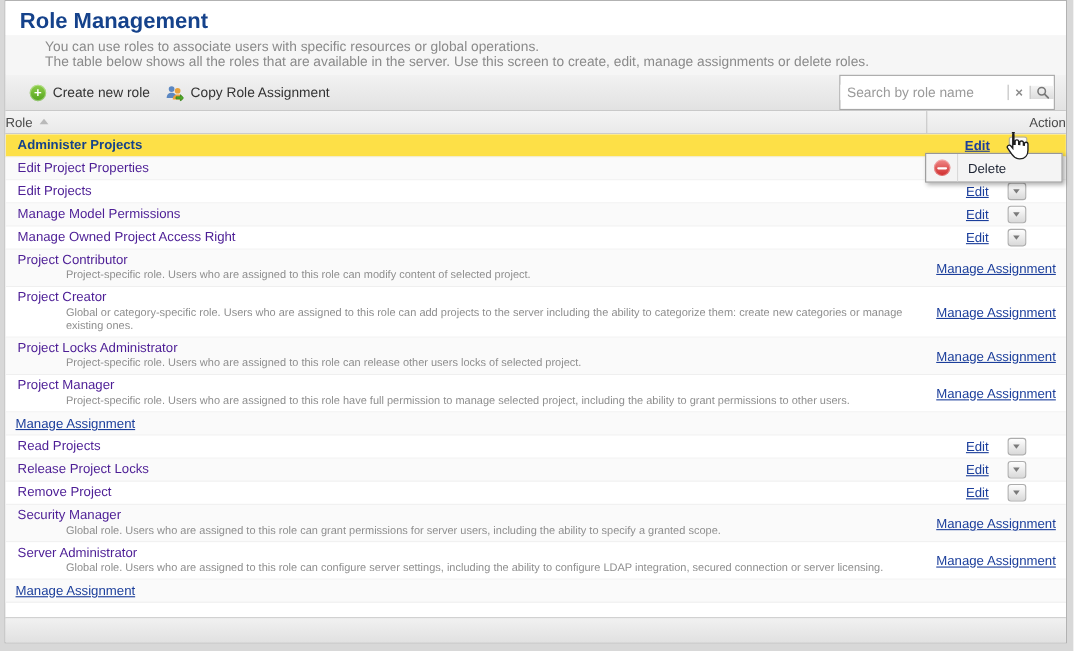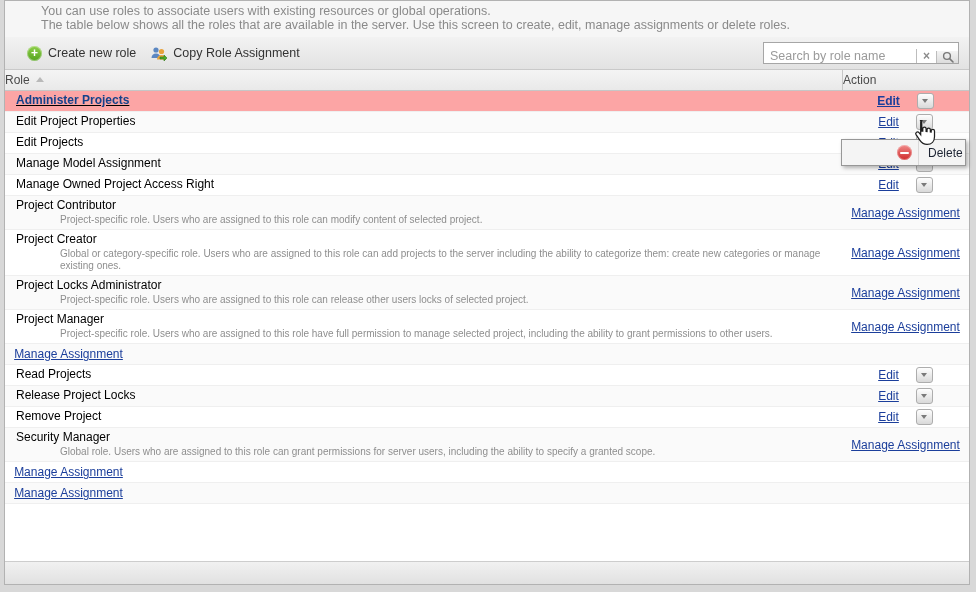--- a/index.html
+++ b/index.html
@@ -17,79 +17,82 @@
   
   .toolbar { height:33px; background:linear-gradient(#f2f2f2,#e2e2e2); border-bottom:1px solid #c9c9c9;
              display:flex; align-items:center; padding:0 8px; }
   .tb-btn { display:flex; align-items:center; gap:6px; margin-left:14px; font-size:12.5px; color:#333; cursor:default; }
   .icon-plus { width:15px; height:15px; border-radius:50%; background:linear-gradient(#8fcf4a,#54a31d);
                color:#fff; font-weight:bold; font-size:12px; line-height:14px; text-align:center;
                box-shadow:inset 0 0 0 1px rgba(255,255,255,.35); }
   .spacer { flex:1; }
 
   
-  .search { display:flex; align-items:flex-end; height:22px; border:1px solid #a6a6a6; background:#fff; margin-right:2px; }
+  .search { display:flex; align-items:center; height:32px; border:1px solid #a6a6a6; background:#fff; margin-right:2px; }
   .search input { width:152px; border:none; outline:none; padding:0 6px; font-size:12.5px; color:#444;
                   font-family:"Liberation Sans", sans-serif; }
   .search input::placeholder { color:#9a9a9a; }
   .search .seg { width:20px; display:flex; align-items:center; justify-content:center; border-left:1px solid #bdbdbd;
                  background:#fff; color:#8b8b8b; font-size:12px; font-weight:bold; cursor:pointer; }
   .search .mag { background:linear-gradient(#f4f4f4,#dcdcdc); width:22px; }
 
   
   .thead { height:21px; background:linear-gradient(#f4f4f4,#e9e9e9); border-bottom:1px solid #c6c6c6;
            display:flex; font-size:12px; color:#4a4a4a; }
   .thead .col-role { flex:1; display:flex; align-items:center; gap:6px; }
-  .thead .col-action { width:127px; border-left:1px solid #c6c6c6; display:flex; align-items:center; justify-content:flex-start; }
+  .thead .col-action { width:127px; border-left:1px solid #c6c6c6; display:flex; align-items:center; justify-content:flex-end; }
   .sort-up { width:0; height:0; border-left:4px solid transparent; border-right:4px solid transparent;
              border-bottom:5px solid #b9b9b9; margin-top:-2px; }
 
   .tbody { flex:1; background:#fff; overflow:hidden; }
   .row { display:flex; min-height:21px; border-bottom:1px solid #efefef; background:#fff; }
   .row.alt { background:#fafafa; }
-  .row.selected { background:#fca5a5;text-decoration:underline; }
+  .row.selected { background:#fde047; }
   .cell-role { flex:1; padding:2px 8px 3px 11px; display:flex; flex-direction:column; justify-content:center; }
-  .role-link { font-size:12px; color:#000000; text-decoration:none; line-height:15px; }
+  .role-link { font-size:12px; color:#4c1d95; text-decoration:none; line-height:15px; }
   .row.selected .role-link { font-weight:bold; color:#15428b; }
   .role-desc { font-size:10px; color:#8e8e8e; line-height:12px; margin-top:1px;padding-left:44px; }
   .cell-action { width:127px; display:flex; align-items:center; justify-content:center; gap:17px; }
   .edit-link, .ma-link { font-size:12px; color:#1b3e9b; text-decoration:underline; }
   .row.selected .edit-link { font-weight:bold; }
   .dd-btn { width:17px; height:16px; border:1px solid #adadad; border-radius:3px;
             background:linear-gradient(#fefefe,#d9d9d9); display:flex; align-items:center; justify-content:center;
             padding:0; cursor:pointer; }
   .dd-arrow { width:0; height:0; border-left:3.5px solid transparent; border-right:3.5px solid transparent;
               border-top:4px solid #7a7a7a; }
 
   
   .footer-bar { height:23px; background:linear-gradient(#f1f1f1,#e1e1e1); border-top:1px solid #cdcdcd; }
 
   
   .context-menu { position:absolute; left:841px; top:139px; width:125px; background:#f4f4f4;
-                  border:1px solid #979797; box-shadow:2px 2px 4px rgba(0,0,0,.3); z-index:5;padding-left:48px; }
+                  border:1px solid #979797; box-shadow:2px 2px 4px rgba(0,0,0,.3); z-index:5; }
   .menu-item { display:flex; align-items:center; height:25px; cursor:pointer; }
   .menu-icon-col { width:29px; height:100%; display:flex; align-items:center; justify-content:center;
                    border-right:1px solid #d9d9d9; }
   .minus-circle { width:15px; height:15px; border-radius:50%; background:linear-gradient(#f08a8a,#cf2a2a);
                   position:relative; box-shadow:inset 0 0 0 1px rgba(255,255,255,.3); }
   .minus-circle::after { content:""; position:absolute; left:3px; top:6.5px; width:9px; height:2.5px;
                          background:#fff; border-radius:1px; }
   .menu-label { font-size:12px; color:#1d2433; padding-left:9px; }
 
   
   .cursor { position:absolute; left:911px; top:119px; z-index:9; pointer-events:none; }
 </style>
 </head>
 <body>
 
 <div class="viewport">
   <div class="panel">
 
+    <div class="hdr">
+      <h1>Role Management</h1>
+    </div>
     <div class="desc">
-      <div>You can use roles to associate users with existing resources or global operations.</div>
+      <div>You can use roles to associate users with specific resources or global operations.</div>
       <div>The table below shows all the roles that are available in the server. Use this screen to create, edit, manage assignments or delete roles.</div>
     </div>
 
     <div class="toolbar">
       <div class="tb-btn">
         <span class="icon-plus">+</span>
         <span>Create new role</span>
       </div>
       <div class="tb-btn">
         <span style="display:inline-flex;">
@@ -165,21 +168,21 @@
     <div class="cell-action">
       <a href="#" class="edit-link">Edit</a>
       <button class="dd-btn">
         <span class="dd-arrow"></span>
       </button>
 
     </div>
   </div>
         <div class="row alt">
     <div class="cell-role">
-      <a href="#" class="role-link">Manage Model Assignment</a>
+      <a href="#" class="role-link">Manage Model Permissions</a>
 
     </div>
     <div class="cell-action">
       <a href="#" class="edit-link">Edit</a>
       <button class="dd-btn">
         <span class="dd-arrow"></span>
       </button>
 
     </div>
   </div>
@@ -285,20 +288,24 @@
     <div class="cell-role">
       <a href="#" class="role-link">Security Manager</a>
       <div class="role-desc">Global role. Users who are assigned to this role can grant permissions for server users, including the ability to specify a granted scope.</div>
     </div>
     <div class="cell-action">
 
       <a href="#" class="ma-link">Manage Assignment</a>
     </div>
   </div>
         <div class="row">
+    <div class="cell-role">
+      <a href="#" class="role-link">Server Administrator</a>
+      <div class="role-desc">Global role. Users who are assigned to this role can configure server settings, including the ability to configure LDAP integration, secured connection or server licensing.</div>
+    </div>
     <div class="cell-action">
 
       <a href="#" class="ma-link">Manage Assignment</a>
     </div>
   </div>
         <div class="row alt">
     <div class="cell-action">
 
       <a href="#" class="ma-link">Manage Assignment</a>
     </div>

